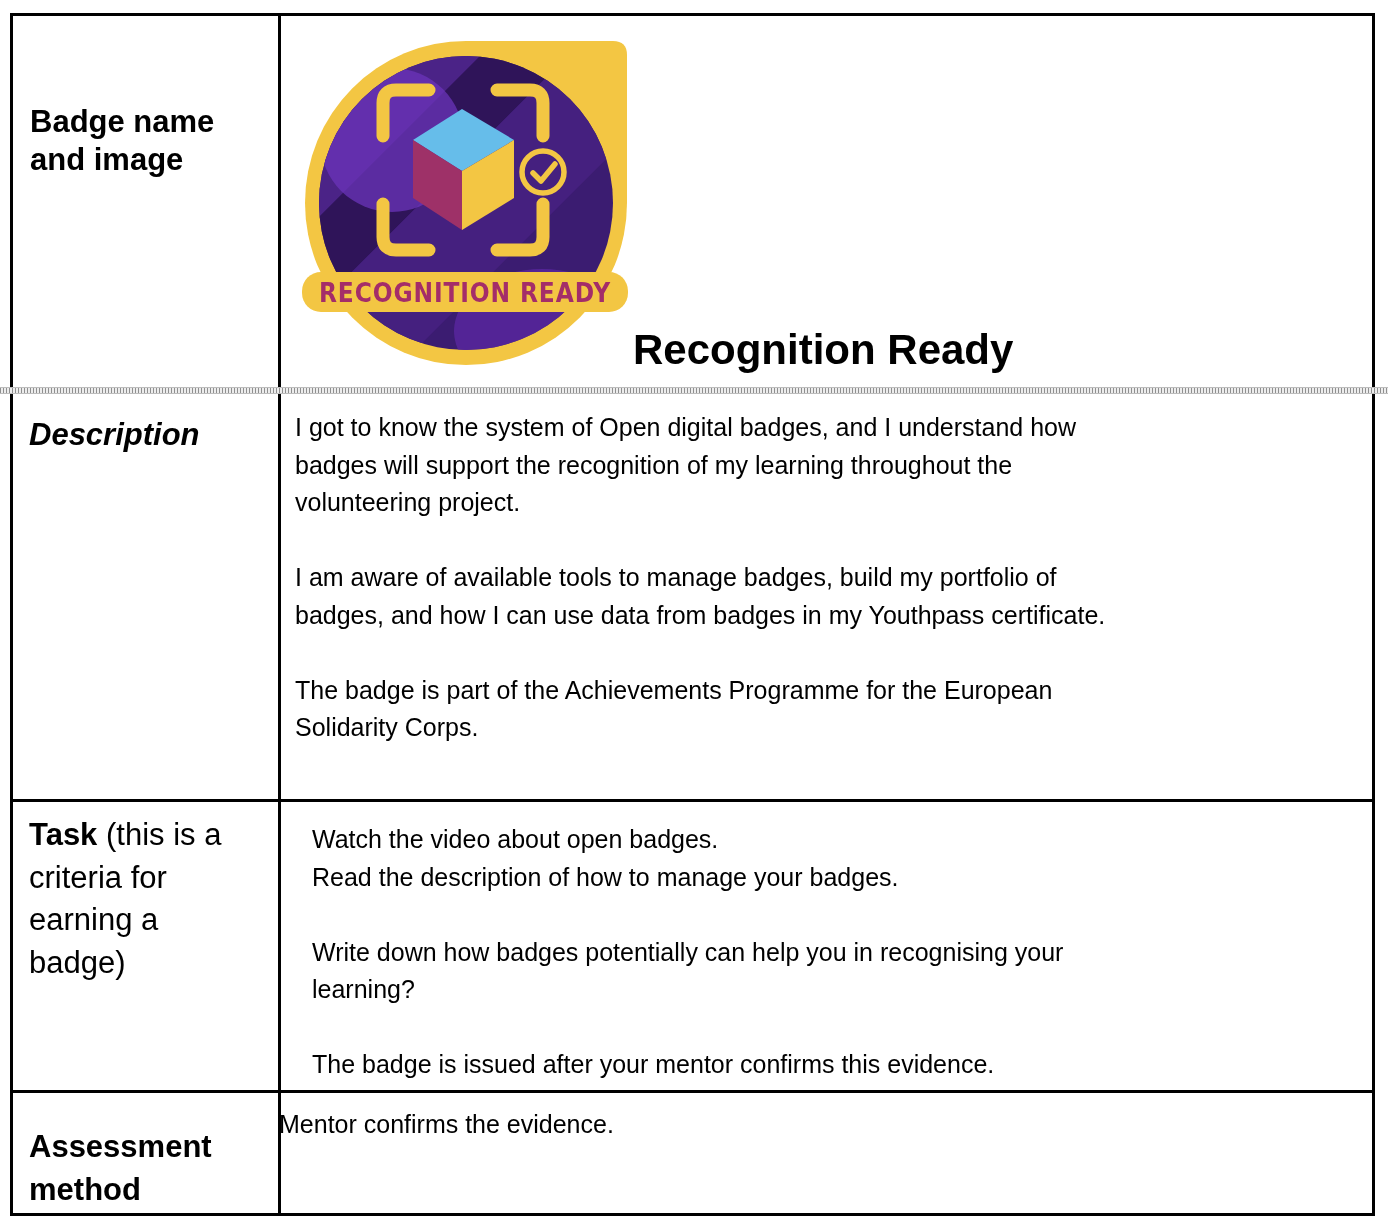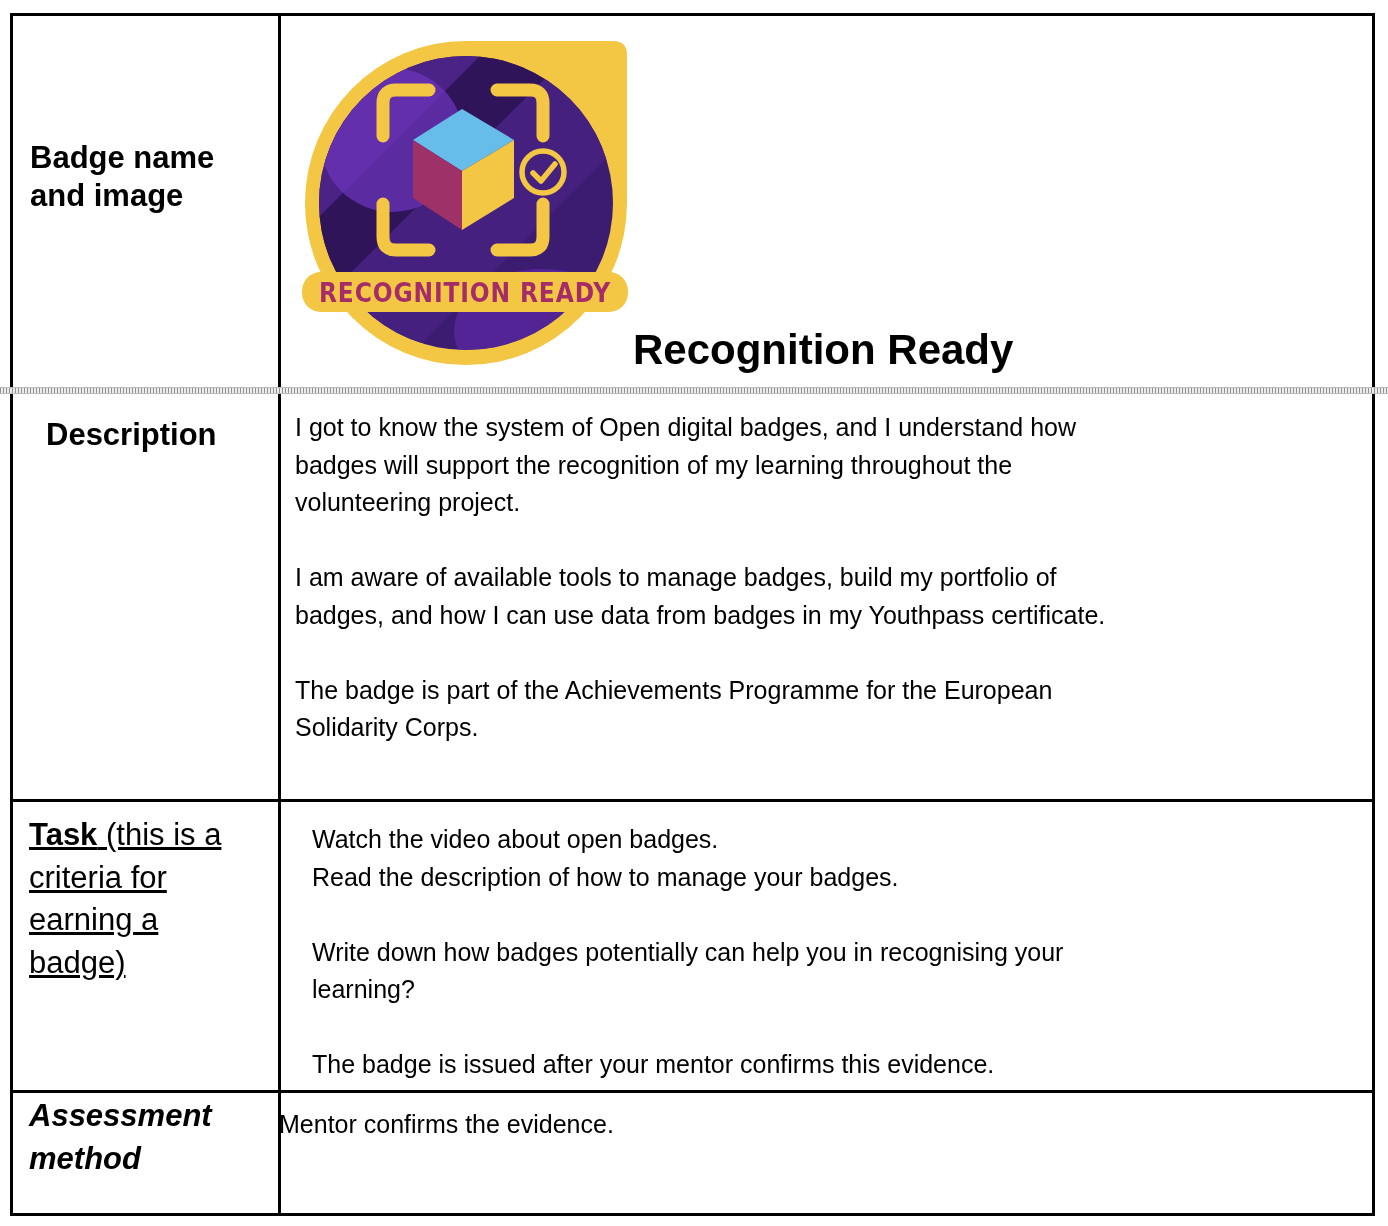--- a/index.html
+++ b/index.html
@@ -16,26 +16,26 @@
   .row-line-3{top:799px;}
   .row-line-4{top:1090px;}
   .page-break-line{
     left:0;top:387px;width:1388px;height:7px;box-sizing:border-box;
     background:repeating-linear-gradient(90deg,#8f8f8f 0 1px,#ededed 1px 3px);
     border-top:1px solid #bdbdbd;border-bottom:1px solid #bdbdbd;
   }
   
   .label{font-weight:bold;font-size:31px;white-space:pre-line;}
   .body-text{font-size:25px;line-height:37.5px;white-space:pre;}
-  .lbl-badge{left:30px;top:103px;line-height:38px;margin-top:36px;}
-  .lbl-desc{left:46px;top:414px;line-height:42px;}
-  .lbl-task{left:29px;top:814px;font-size:31px;line-height:42.5px;width:245px;white-space:normal;text-decoration:underline;}
+  .lbl-badge{left:30px;top:103px;line-height:38px;}
+  .lbl-desc{left:29px;top:414px;line-height:42px;font-style:italic;}
+  .lbl-task{left:29px;top:814px;font-size:31px;line-height:42.5px;width:245px;white-space:normal;}
   .lbl-task .b{font-weight:bold;}
   .lbl-task .r{font-weight:normal;white-space:pre-line;}
-  .lbl-assess{left:29px;top:1095px;line-height:42.5px;font-style:italic;}
+  .lbl-assess{left:29px;top:1126px;line-height:42.5px;}
   .txt-desc{left:295px;top:409px;}
   .txt-task{left:312px;top:821px;}
   .txt-assess{left:279px;top:1106px;}
   .badge-title{left:633px;top:326px;font-size:42px;font-weight:bold;line-height:48px;white-space:nowrap;}
   
   .badge-svg{left:302px;top:37px;}
   .fill-yellow{fill:var(--yellow);}
   .stroke-yellow{stroke:var(--yellow);}
   .fill-purple{fill:var(--purple-base);}
   .fill-blue{fill:var(--cube-blue);}

